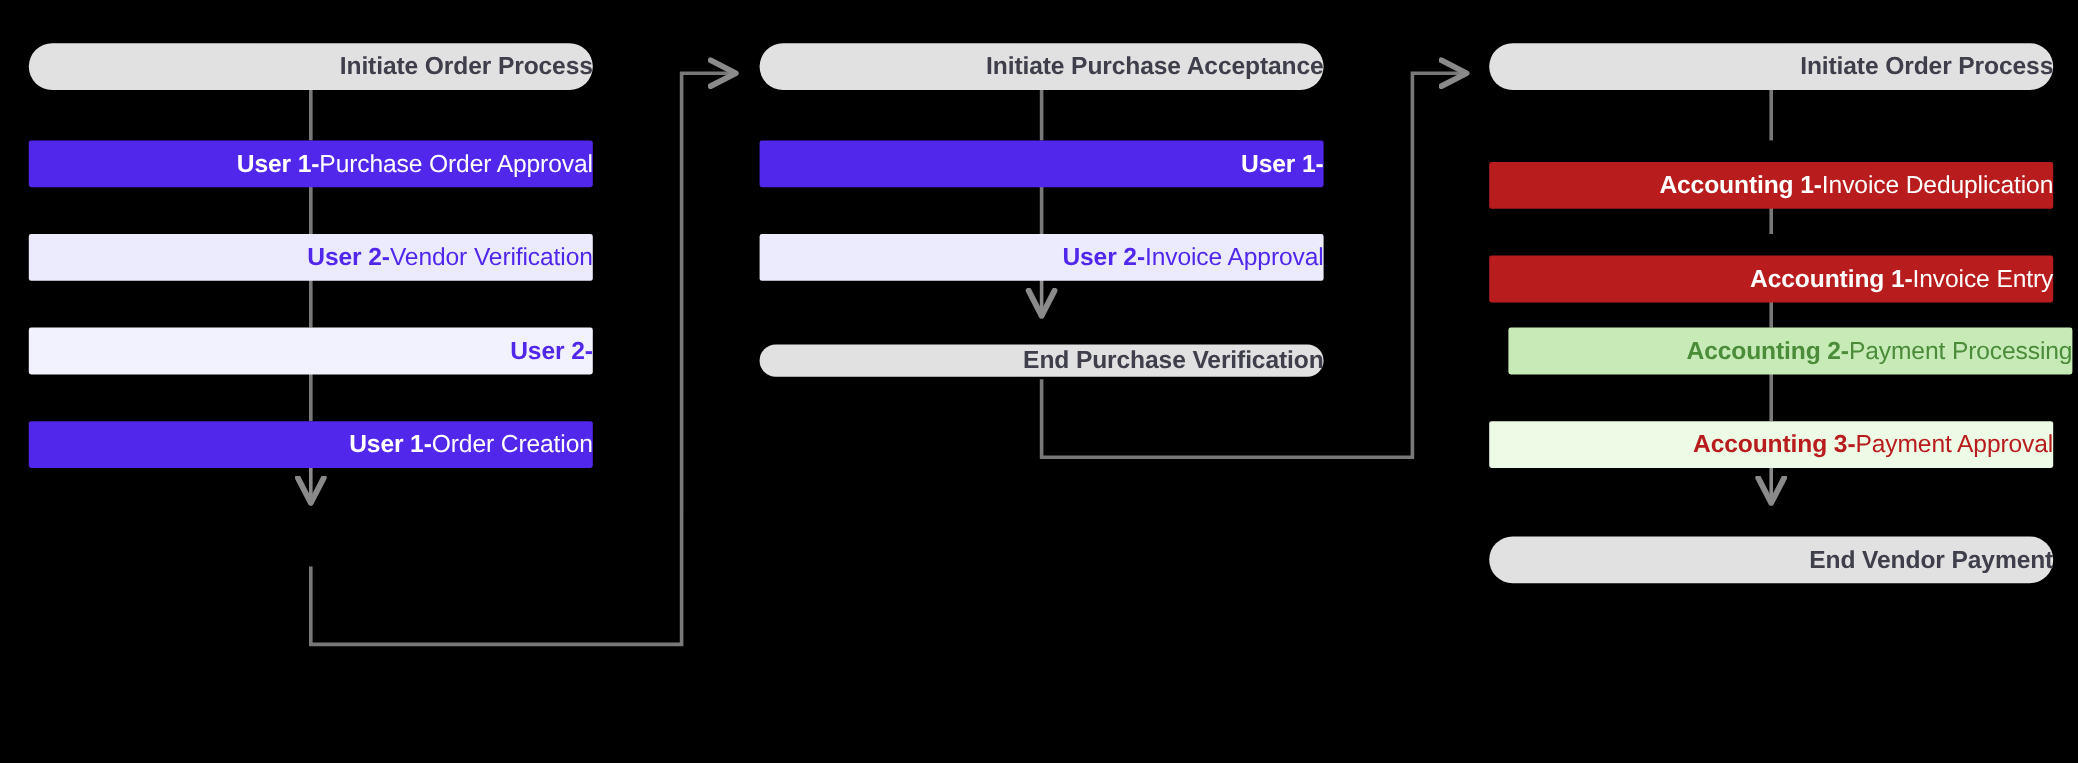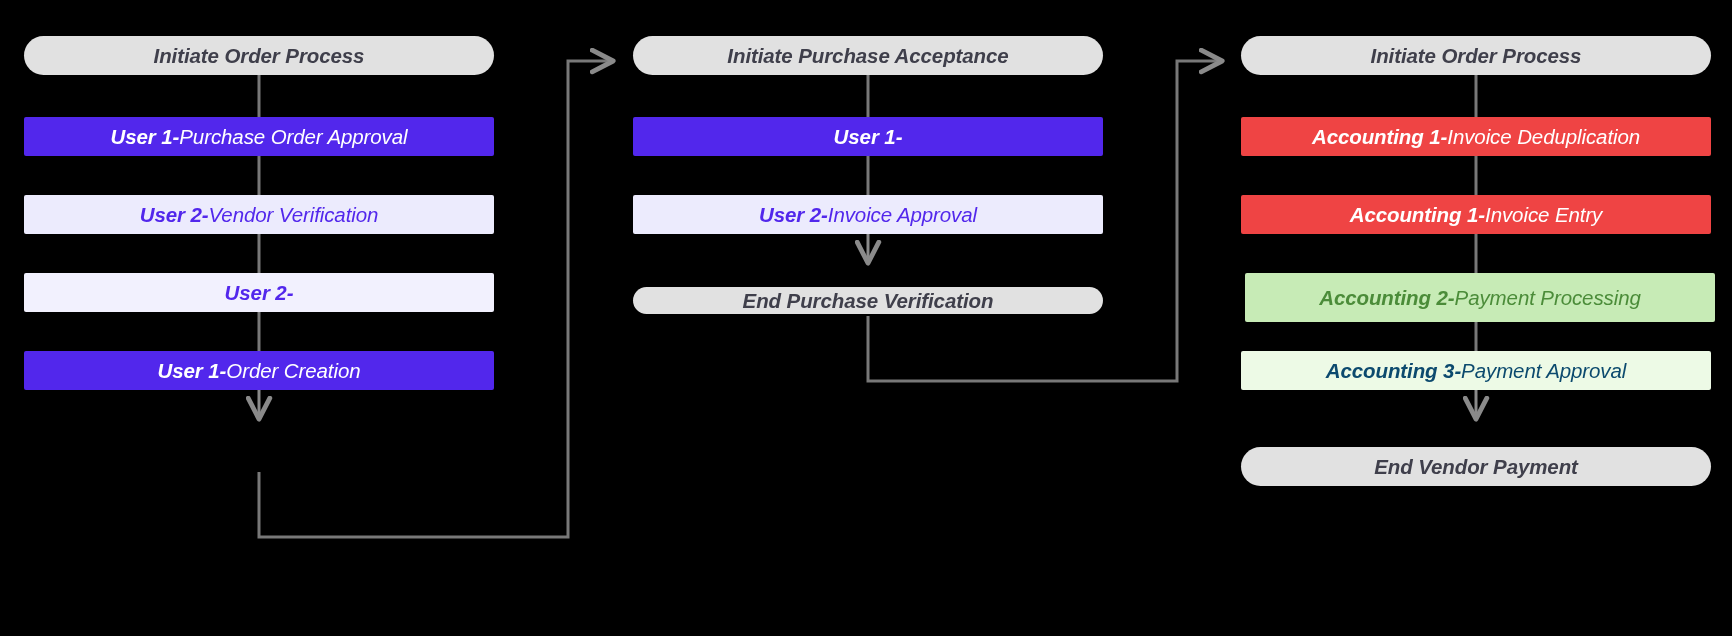--- a/index.html
+++ b/index.html
@@ -27,48 +27,47 @@
   .column {
     position: absolute;
     display: flex;
     flex-direction: column;
   }
   .node {
     position: absolute;
     box-sizing: border-box;
     display: flex;
     align-items: center;
-    justify-content: center;
+    justify-content: flex-end;
     font-size: 20.5px;
     line-height: 1.15;
     letter-spacing: -0.1px;
     white-space: nowrap;
     z-index: 5;
-    font-style: italic;
   }
   .node .lbl-strong { font-weight: 700; }
   .node .lbl-rest  { font-weight: 400; }
   .node .sep { font-weight: 700; }
 
   
   .node.terminator {
     background: #e1e1e1;
     color: #3f3f4b;
     border-radius: 999px;
     font-weight: 700;
   }
   
   .node.task { border-radius: 2px; }
 
   .fill-purple-dark  { background: #5227ec; color: #ffffff; }
   .fill-purple-light { background: #ecebfd; color: #5227ec; }
   .fill-purple-xlight{ background: #f2f1fe; color: #5227ec; }
-  .fill-green-dark   { background: #ef4444; color: #ffffff; }
+  .fill-green-dark   { background: #b91c1c; color: #ffffff; margin-top: 18px; }
   .fill-green-mid    { background: #c7ebb6; color: #4b8c39; }
-  .fill-green-light  { background: #edfae6; color: #0c4a6e; }
+  .fill-green-light  { background: #edfae6; color: #b91c1c; }
 </style>
 </head>
 <body>
 
 <div id="canvas">
 
   <svg class="edge-layer" viewBox="0 0 1732 636" width="1732" height="636">
     <defs>
       <marker id="arrowhead" markerWidth="9" markerHeight="9" refX="7.2" refY="4.5" orient="auto" markerUnits="strokeWidth">
         <path d="M 0.6 0.9 L 7.6 4.5 L 0.6 8.1" fill="none" stroke="#8a8a8a" stroke-width="1.6" stroke-linecap="round" stroke-linejoin="round"></path>
@@ -164,21 +163,21 @@
       <span class="sep"> - </span>
       <span class="lbl-rest">Invoice Deduplication</span>
     </div>
 
     <div class="node task fill-green-dark" style="left:0; top:159px; width:470px; height:39px;">
       <span class="lbl-strong">Accounting 1</span>
       <span class="sep"> - </span>
       <span class="lbl-rest">Invoice Entry</span>
     </div>
 
-    <div class="node task fill-green-mid" style="left:4px; top:237px; width:470px; height:49px;">
+    <div class="node task fill-green-mid" style="left:16px; top:237px; width:470px; height:39px;">
       <span class="lbl-strong">Accounting 2</span>
       <span class="sep"> - </span>
       <span class="lbl-rest">Payment Processing</span>
     </div>
 
     <div class="node task fill-green-light" style="left:0; top:315px; width:470px; height:39px;">
       <span class="lbl-strong">Accounting 3</span>
       <span class="sep"> - </span>
       <span class="lbl-rest">Payment Approval</span>
     </div>

